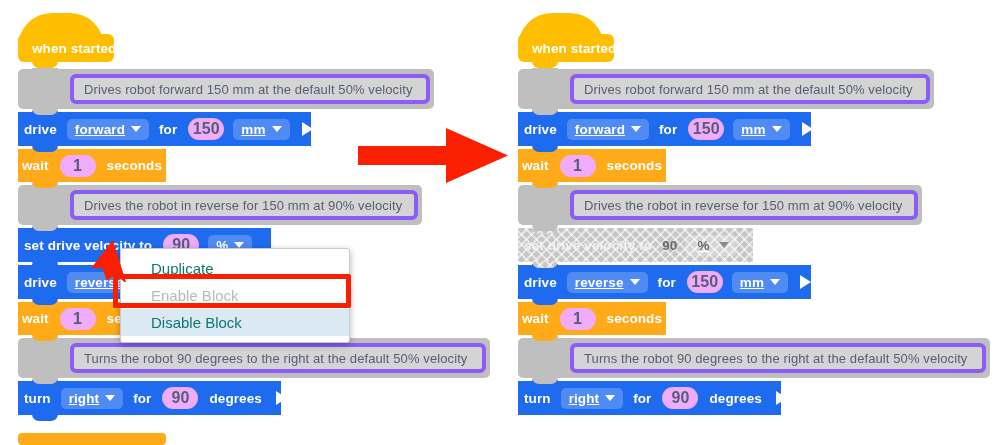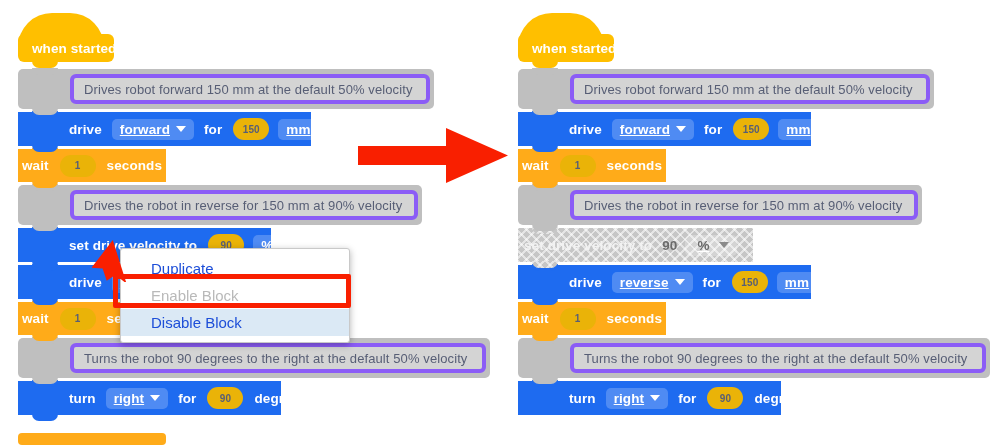--- a/index.html
+++ b/index.html
@@ -74,21 +74,21 @@
     left: 0;
     top: -21px;
     width: 86px;
     height: 34px;
     background: #ffbf00;
     border-radius: 46px 46px 0 0;
   }
   .hat .lbl { position: relative; z-index: 4; }
 
   
-  .c-blue   { background: #1e6bf0; padding-left: 45px; }
+  .c-blue   { background: #1e6bf0; }
   .c-orange { background: #ffab19; justify-content: center; }
   .c-gray   { background: #bfbfbf; }
 
   
   .cmt {
     background: #bfbfbf;
     border-radius: 5px;
   }
   .cmt .note {
     position: absolute;
@@ -121,30 +121,30 @@
     color: #ffffff;
     text-decoration: underline;
   }
   .caret {
     width: 0; height: 0;
     border-left: 5px solid transparent;
     border-right: 5px solid transparent;
     border-top: 6px solid #ffffff;
   }
   .num {
-    background: #eab308;
+    background: #f0abfc;
     color: #575e75;
     border-radius: 14px;
     min-width: 36px;
     height: 22px;
     display: flex;
     align-items: center;
     justify-content: center;
     margin: 0 5px;
-    font-size: 10px;
+    font-size: 16px;
     font-weight: bold;
   }
   .play {
     width: 0; height: 0;
     border-top: 7px solid transparent;
     border-bottom: 7px solid transparent;
     border-left: 11px solid #ffffff;
     margin: 0 8px;
   }
 
@@ -172,21 +172,21 @@
     box-shadow: 0 2px 7px rgba(0,0,0,.30);
     padding: 6px 0;
     z-index: 40;
   }
   .mi {
     height: 27px;
     display: flex;
     align-items: center;
     padding-left: 30px;
     font-size: 15px;
-    color: #1d4ed8;
+    color: #0f766e;
     font-family: "Liberation Sans", sans-serif;
   }
   .mi.sel { background: #dbe9f5; }
   .mi.dis { color: #b9b9b9; }
 
   #menu-highlight {
     position: absolute;
     left: 113px;
     top: 274px;
     width: 238px;

